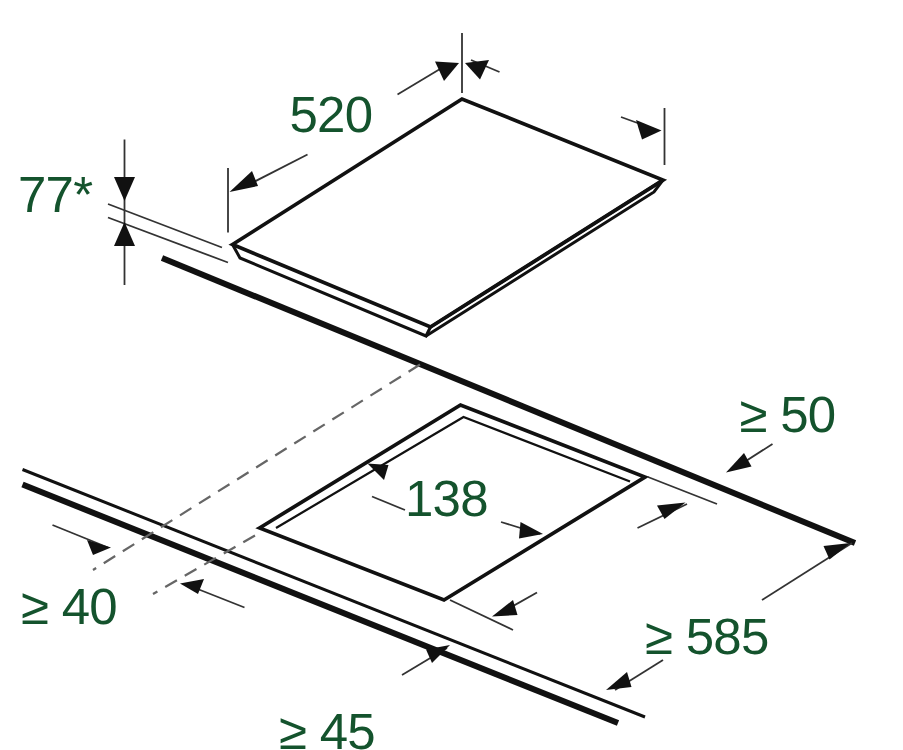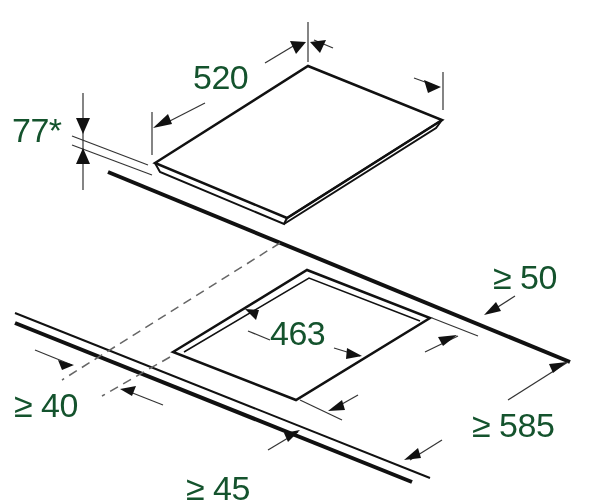--- a/index.html
+++ b/index.html
@@ -68,18 +68,18 @@
       <polygon points="74,365 58,360 62,370"></polygon>
       <polygon points="120,389 136,386 132,396"></polygon>
       <polygon points="300,430 288,442 284,433"></polygon>
       <polygon points="245,309 259,310 256,320"></polygon>
       <polygon points="362,356 347,348 346,359"></polygon>
     </g>
   </svg>
 
   <span class="lbl" style="left:193px; top:60px;">520</span>
   <span class="lbl" style="left:12px; top:113px;">77*</span>
-  <span class="lbl" style="left:270px; top:316px;">463</span>
+  <span class="lbl" style="left:270px; top:316px;">138</span>
   <span class="lbl" style="left:476px; top:260px;margin-left:17px;">≥ 50</span>
-  <span class="lbl" style="left:430px; top:408px;margin-left:42px;">≥ 585</span>
+  <span class="lbl" style="left:430px; top:408px;">≥ 585</span>
   <span class="lbl" style="left:14px; top:388px;">≥ 40</span>
   <span class="lbl" style="left:186px; top:440px;margin-top:31px;">≥ 45</span>
 </div>
 
 </body></html>

